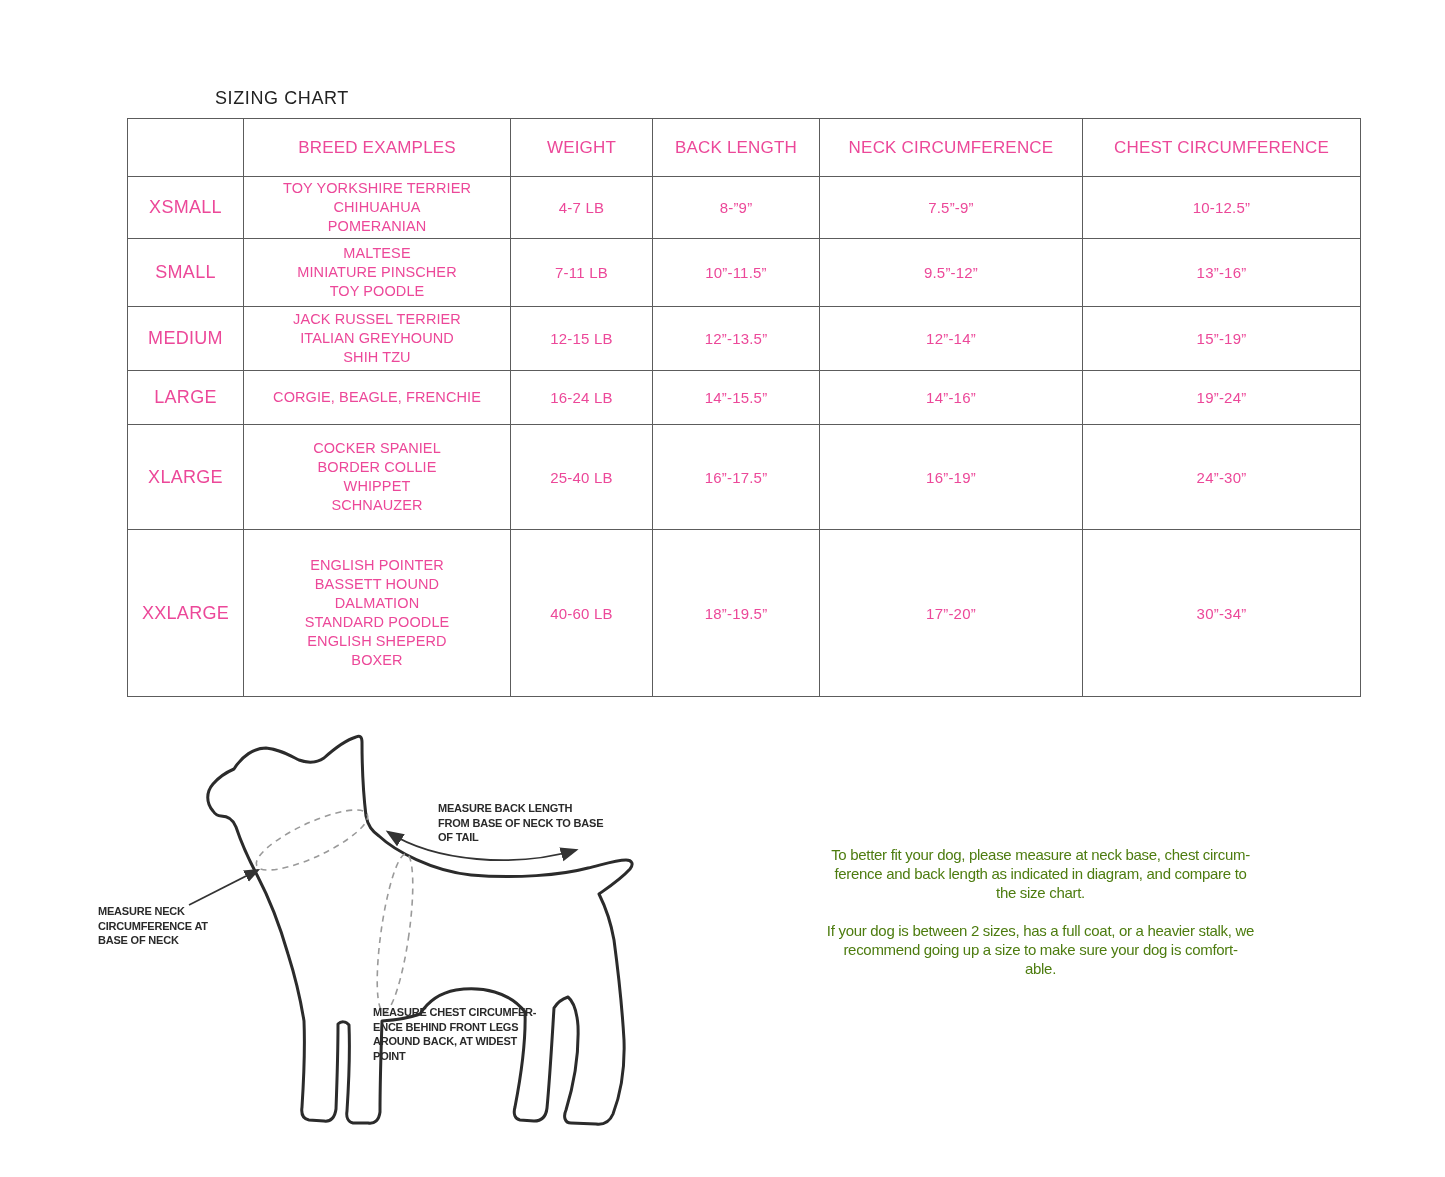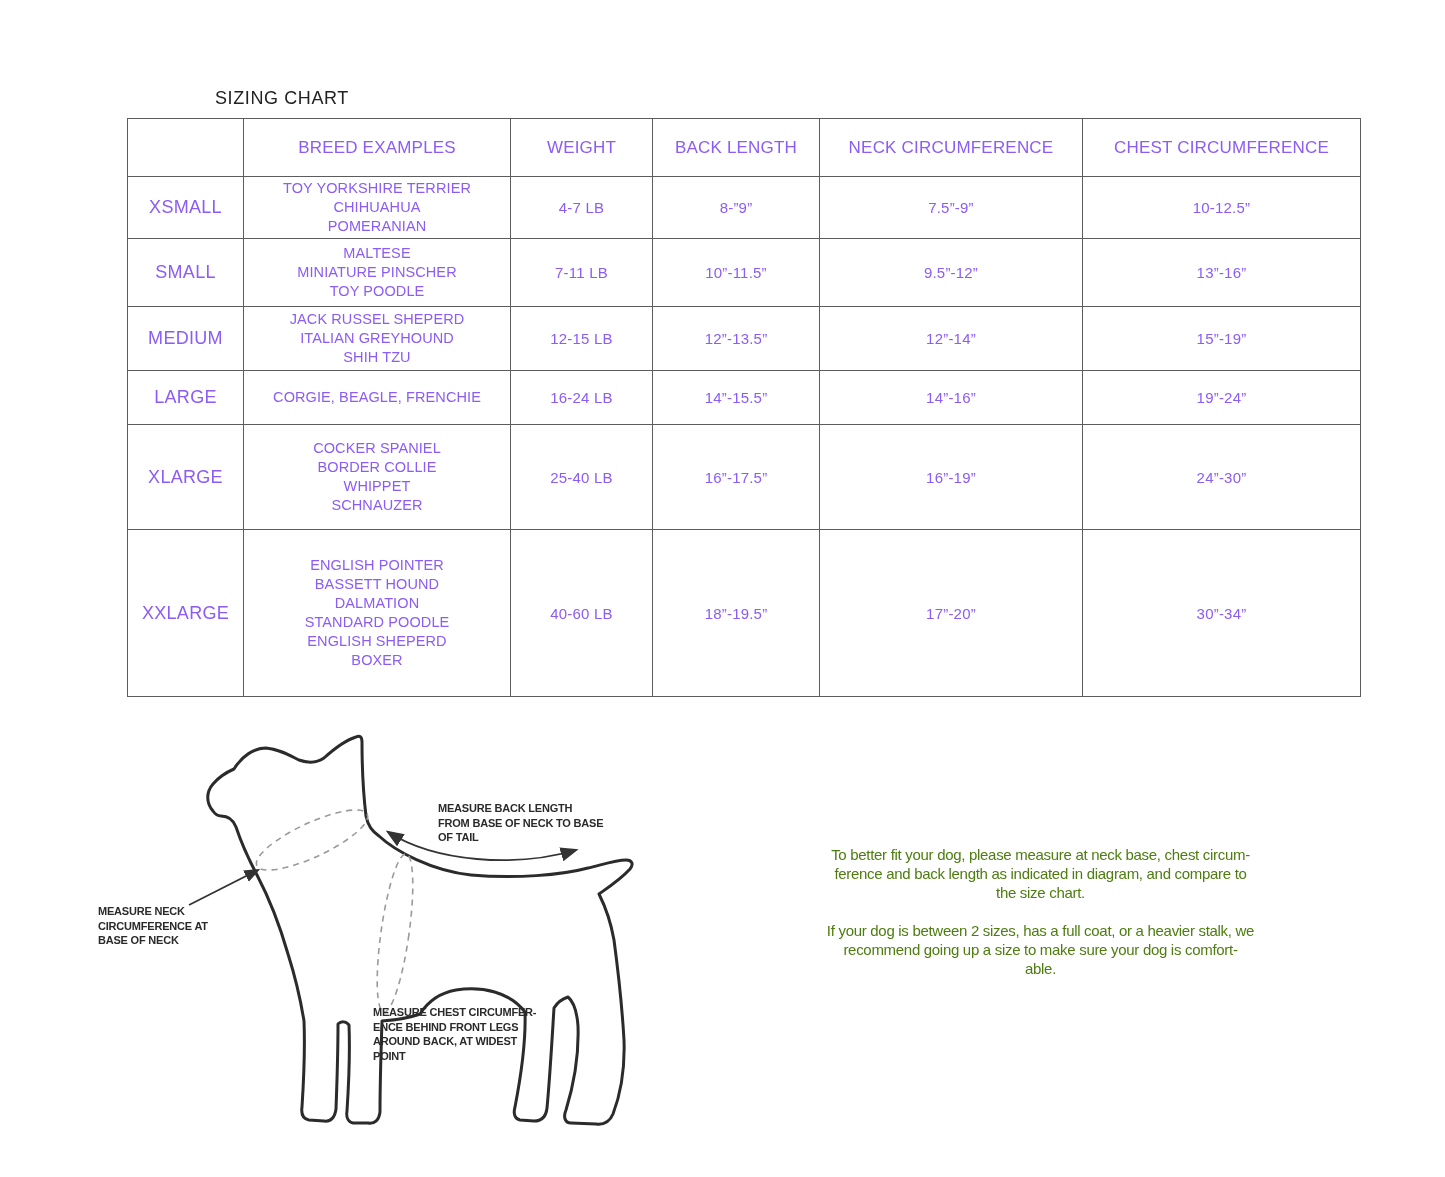--- a/index.html
+++ b/index.html
@@ -10,21 +10,21 @@
   .page-title{
     position:absolute;left:215px;top:88px;font-size:18px;letter-spacing:.6px;
     color:#222;
   }
   table.size-chart{
     position:absolute;left:127px;top:118px;width:1233px;
     border-collapse:collapse;table-layout:fixed;
   }
   table.size-chart td,table.size-chart th{
     border:1px solid #5c5c5c;padding:0;vertical-align:middle;
-    font-weight:400;color:#8b5cf6;
+    font-weight:400;color:#ec4899;
   }
   table.size-chart th{font-size:17px;letter-spacing:.2px;text-align:center;}
   tr.hdr{height:58px;}
   tr.r0{height:62px;} tr.r1{height:68px;} tr.r2{height:64px;}
   tr.r3{height:54px;} tr.r4{height:105px;} tr.r5{height:167px;}
   td.size-cell{font-size:18px;text-align:center;letter-spacing:.3px;}
   td.breeds-cell{
     font-size:14.5px;line-height:19px;text-align:center;padding-left:56px;
     white-space:pre-line;letter-spacing:.1px;
   }
@@ -83,21 +83,21 @@
     <td class="breeds-cell">MALTESE
 MINIATURE PINSCHER
 TOY POODLE</td>
     <td class="val-cell">7-11 LB</td>
     <td class="val-cell">10”-11.5”</td>
     <td class="val-cell">9.5”-12”</td>
     <td class="val-cell">13”-16”</td>
   </tr>
   <tr class="r2">
     <td class="size-cell">MEDIUM</td>
-    <td class="breeds-cell">JACK RUSSEL SHEPERD
+    <td class="breeds-cell">JACK RUSSEL TERRIER
 ITALIAN GREYHOUND
 SHIH TZU</td>
     <td class="val-cell">12-15 LB</td>
     <td class="val-cell">12”-13.5”</td>
     <td class="val-cell">12”-14”</td>
     <td class="val-cell">15”-19”</td>
   </tr>
   <tr class="r3">
     <td class="size-cell">LARGE</td>
     <td class="breeds-cell">CORGIE, BEAGLE, FRENCHIE</td>

